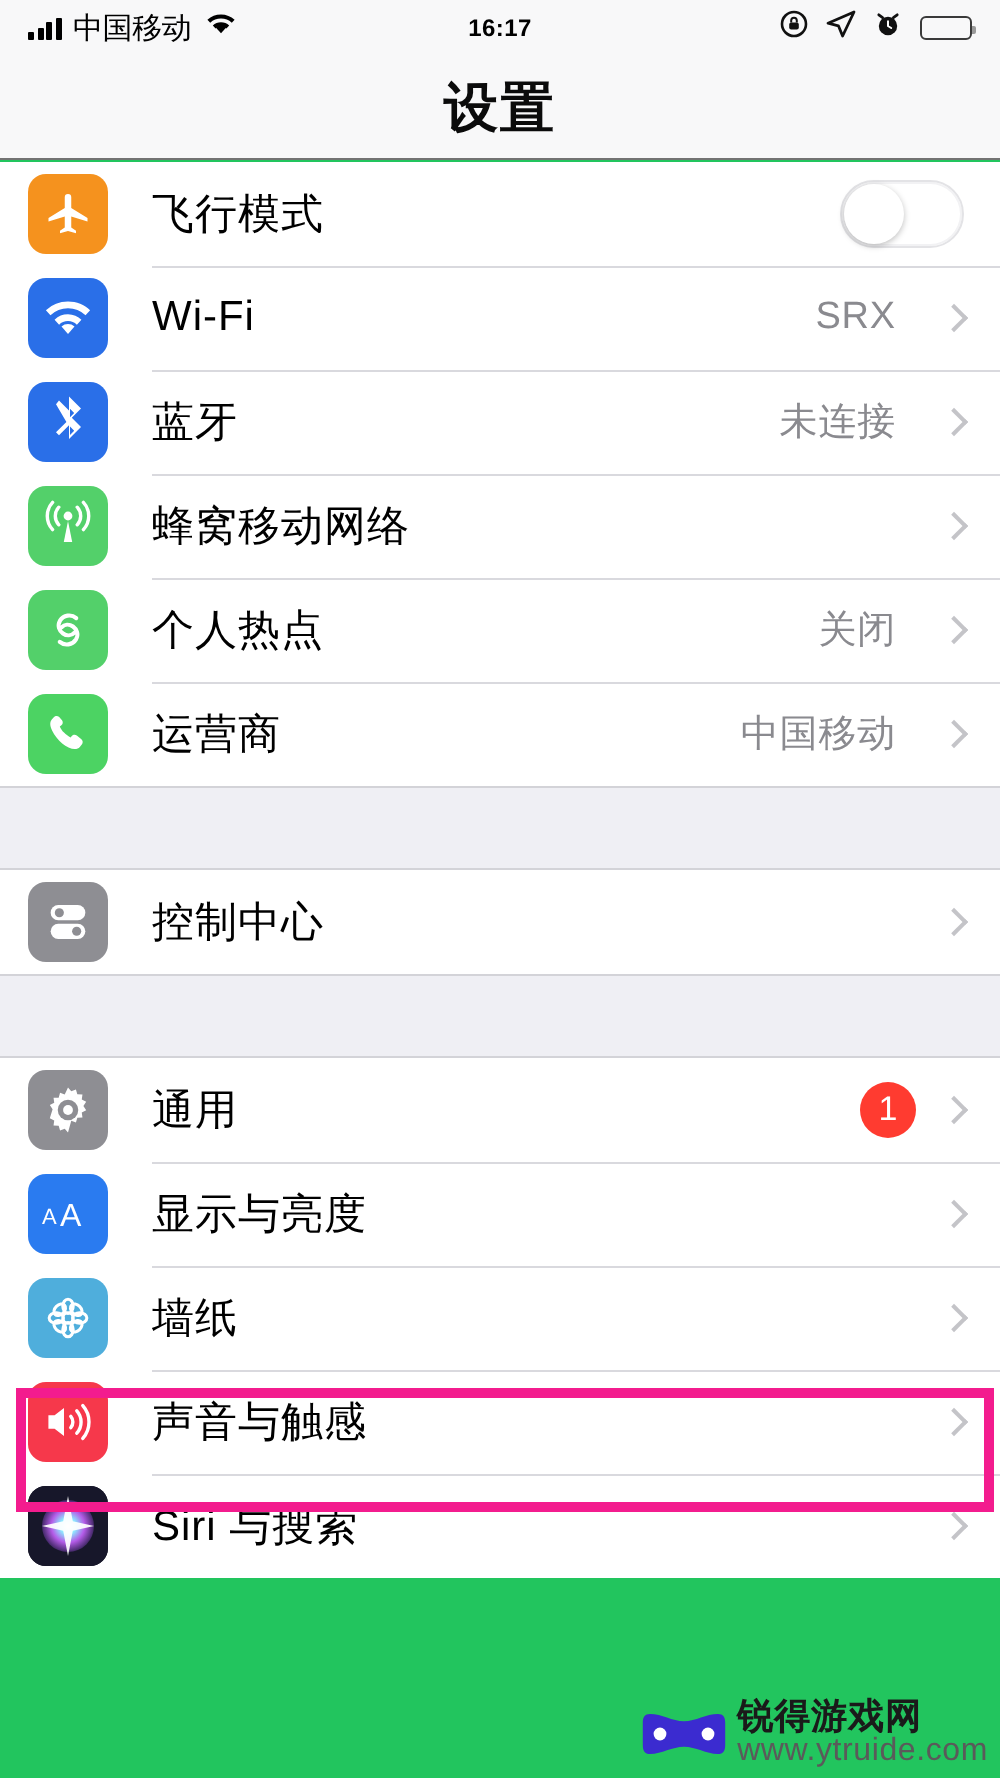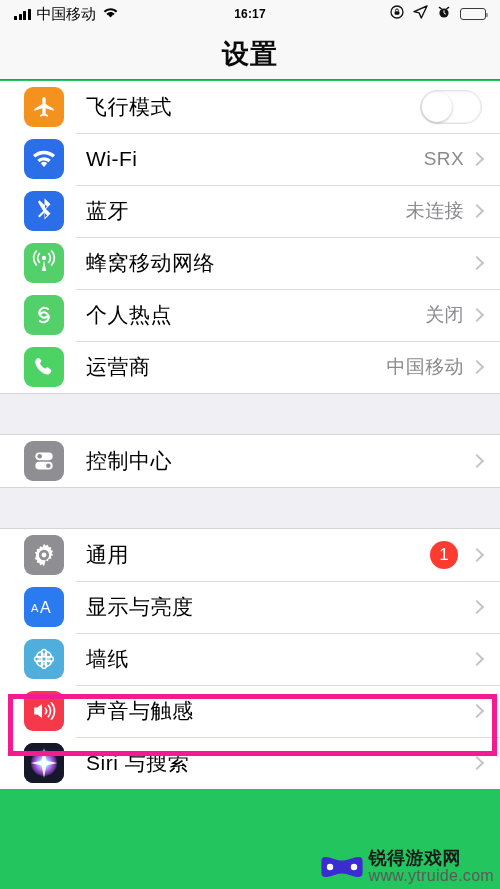--- a/index.html
+++ b/index.html
@@ -42,34 +42,34 @@
   .nav-title { font-size: 27px; font-weight: bold; color: #0b0b0b; letter-spacing: 1px; }
 
   
   .list { position: absolute; top: 81px; left: 0; width: 500px; }
   .gap { height: 42px; background: #EFEFF4; border-top: 1px solid #D3D3D8;
          border-bottom: 1px solid #D3D3D8; }
   .group { background: #FFFFFF; }
 
   .row {
     position: relative; display: flex; align-items: center;
-    height: 52px; padding-left: 24px; background: #fff;
+    height: 52px; padding-left: 14px; background: #fff;
   }
   .row + .row::before {
     content: ""; position: absolute; top: 0; left: 76px; right: 0;
     height: 1px; background: #D9D9DE;
   }
   .icon {
     width: 40px; height: 40px; border-radius: 9px; flex: 0 0 40px;
     display: flex; align-items: center; justify-content: center;
     color: #fff; position: relative; overflow: hidden;
   }
   .label { flex: 1 1 auto; margin-left: 22px; font-size: 21px; color: #000;
            letter-spacing: .5px; }
-  .detail { font-size: 19px; color: #8A8A8F; letter-spacing: .4px; margin-right: 8px; }
+  .detail { font-size: 19px; color: #8A8A8F; letter-spacing: .4px; margin-right: 24px; }
   .chev { width: 10px; height: 10px; border-right: 2.4px solid #C4C4C8;
           border-top: 2.4px solid #C4C4C8; transform: rotate(45deg);
           margin-right: 18px; flex: 0 0 auto; }
   .badge {
     min-width: 28px; height: 28px; border-radius: 14px; background: #FF3B30;
     color: #fff; font-size: 17px; display: flex; align-items: center;
     justify-content: center; margin-right: 14px; padding: 0 8px;
   }
 
   

